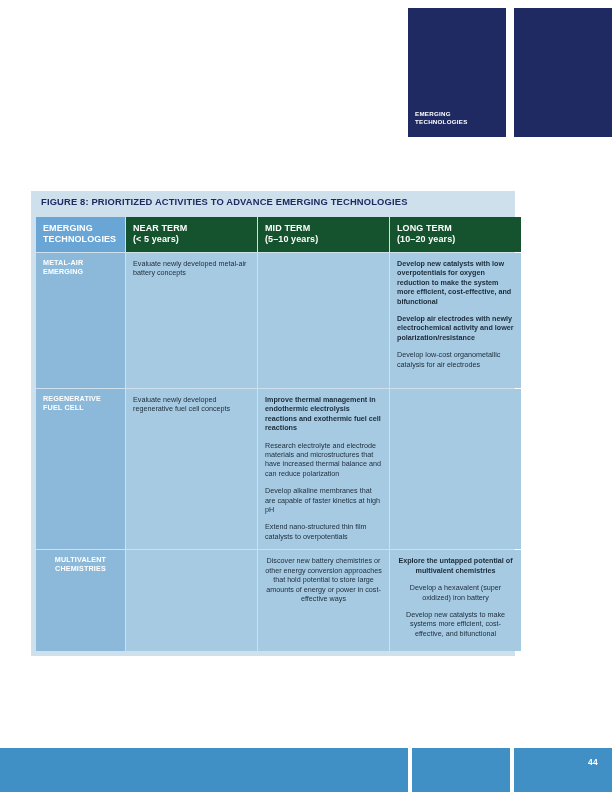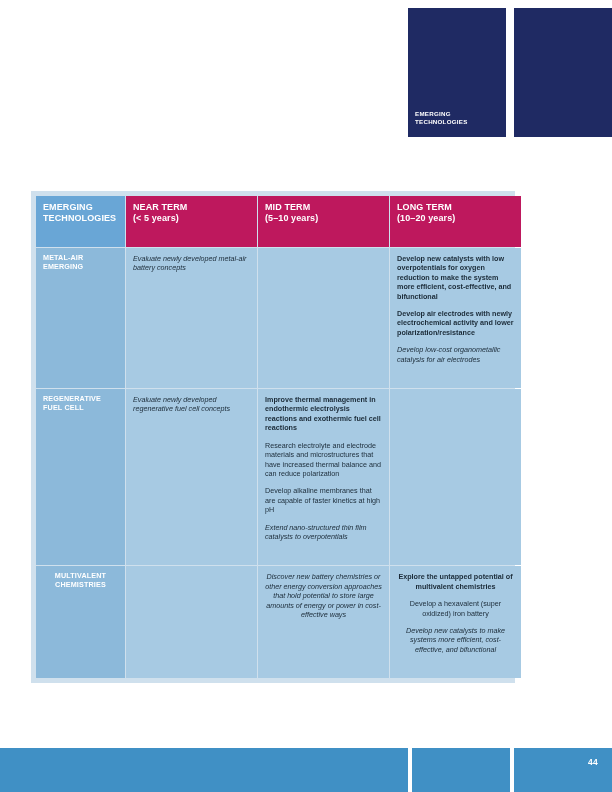--- a/index.html
+++ b/index.html
@@ -67,27 +67,27 @@
   table.fig-table {
     border-collapse: separate;
     border-spacing: 1.5px;
     width: 100%;
     table-layout: fixed;
   }
 
   table.fig-table th,
   table.fig-table td {
     vertical-align: top;
-    padding: 6px 7px 24px 7px;
+    padding: 6px 7px 8px 7px;
     box-sizing: border-box;
   }
 
   
   thead th {
-    background: #be185d;
+    background: #14532d;
     color: #ffffff;
     text-align: left;
     font-size: 9px;
     font-weight: bold;
     line-height: 10.5px;
     letter-spacing: 0.1px;
     height: 28px;
     padding-top: 5px;
     padding-bottom: 4px;
     white-space: pre-line;
@@ -115,21 +115,21 @@
   .col-w1 { width: 89px; }
   .col-w2 { width: 131px; }
   .col-w3 { width: 131px; }
   .col-w4 { width: 131px; }
 
   .r1 { height: 135px; }
   .r2 { height: 160px; }
   .r3 { height: 101px; text-align: center; }
 
   .para { margin: 0 0 8px 0; }
-  .para:last-child { margin-bottom: 0; font-style: italic; }
+  .para:last-child { margin-bottom: 0; }
   .para.bold { font-weight: bold; }
 
   
   .footer-bar {
     position: absolute;
     background: #4090c5;
     height: 44px;
     top: 748px;
   }
   #footer-bar-1 { left: 0px;   width: 408px; }
@@ -151,20 +151,23 @@
 </head>
 <body>
 
 <div class="navy-block" id="navy-left"></div>
 <div class="navy-block" id="navy-right"></div>
 <div class="navy-label">EMERGING
 TECHNOLOGIES</div>
 
 <div id="figure">
 
+  <div id="figure-title-bar">
+    <span class="title-text">FIGURE 8: PRIORITIZED ACTIVITIES TO ADVANCE EMERGING TECHNOLOGIES</span>
+  </div>
 
   <div id="table-frame">
     <table class="fig-table">
       <colgroup>
         <col class="col-w1">
           <col class="col-w2">
           <col class="col-w3">
           <col class="col-w4">
       </colgroup>
       <thead>

